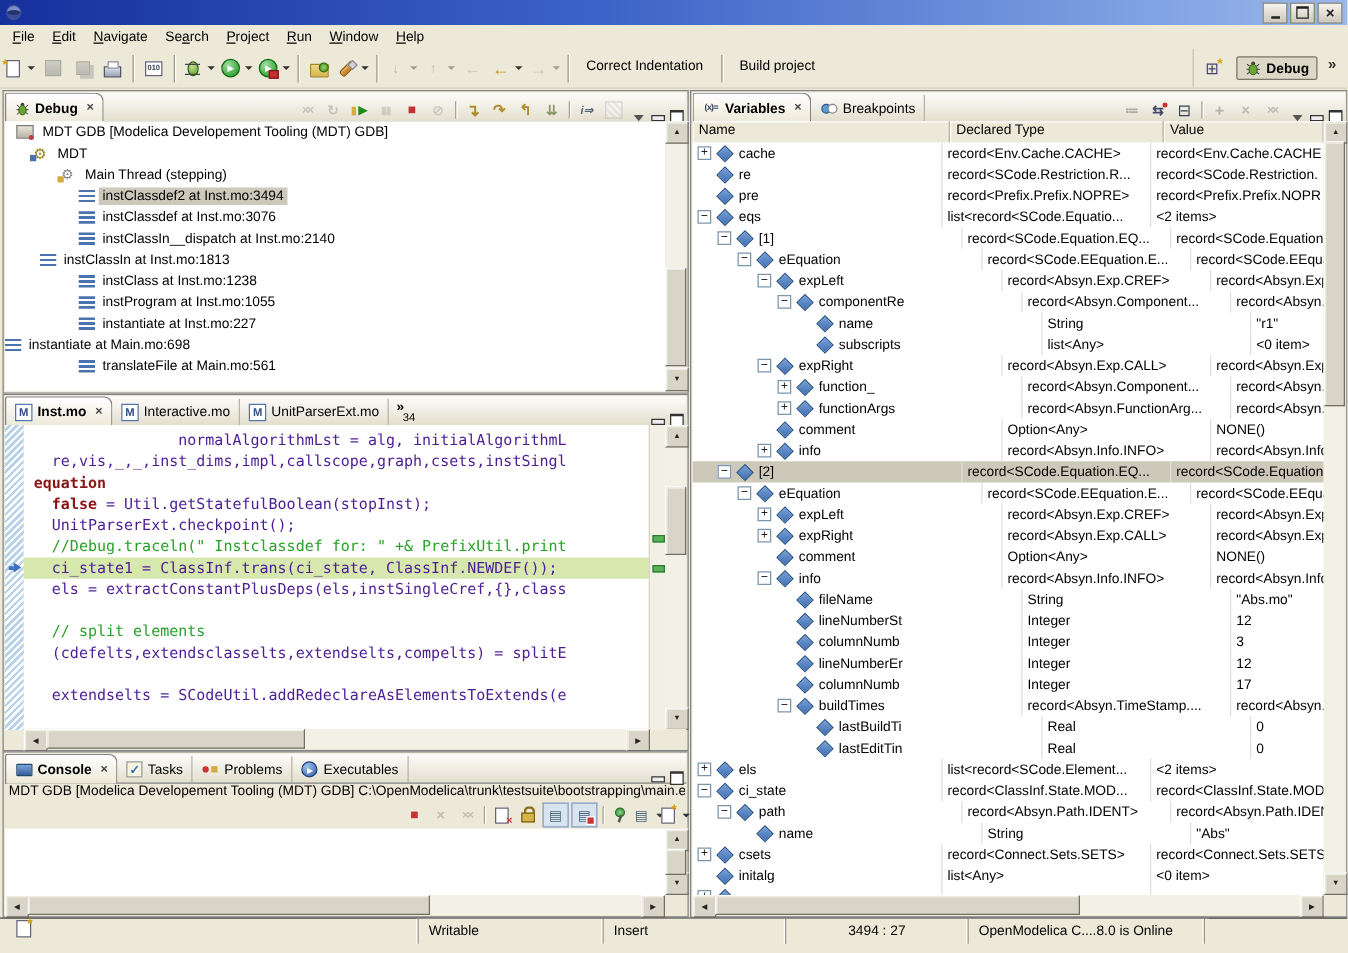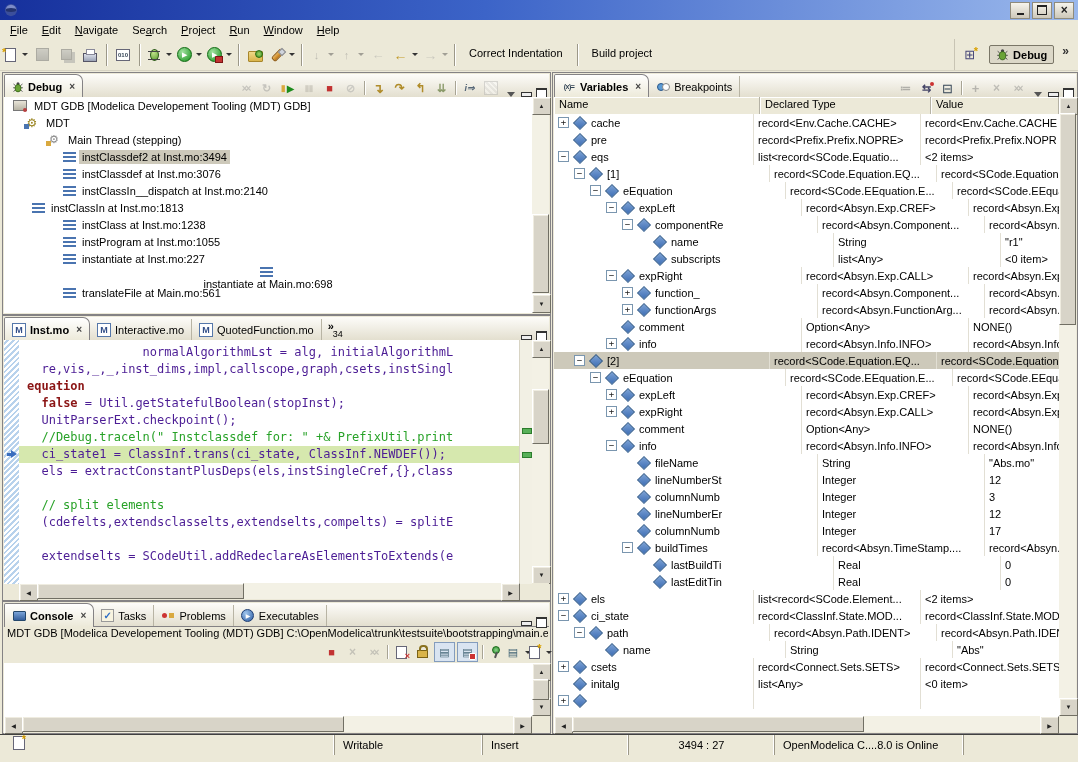--- a/index.html
+++ b/index.html
@@ -395,21 +395,21 @@
         <span class="tlabel">instClass at Inst.mo:1238</span>
       </div>
       <div class="trow" style="padding-left: 59px;">
         <span class="dicon di-stack-frame"></span>
         <span class="tlabel">instProgram at Inst.mo:1055</span>
       </div>
       <div class="trow" style="padding-left: 59px;">
         <span class="dicon di-stack-frame"></span>
         <span class="tlabel">instantiate at Inst.mo:227</span>
       </div>
-      <div class="trow" style=" flex-direction: column;">
+      <div class="trow" style="">
         <span class="dicon di-stack-frame"></span>
         <span class="tlabel">instantiate at Main.mo:698</span>
       </div>
       <div class="trow" style="padding-left: 59px;">
         <span class="dicon di-stack-frame"></span>
         <span class="tlabel">translateFile at Main.mo:561</span>
       </div>
     </div>
   <div class="sb sbv" style="top:24px;right:1px;bottom:1px">
     <span class="sbtn up">▲</span>
@@ -425,21 +425,21 @@
           <span class="etab-icon">M</span>
           <span>Inst.mo</span>
           <span class="tclose"></span>
         </div>
         <div class="vtab">
           <span class="etab-icon">M</span>
           <span>Interactive.mo</span>
         </div>
         <div class="vtab">
           <span class="etab-icon">M</span>
-          <span>QuotedFunction.mo</span>
+          <span>UnitParserExt.mo</span>
         </div>
       </span>
     <span class="ovf">
       <span class="ovg">»</span>
       <span class="ovn">34</span>
     </span>
     <span class="vtools"></span>
     <span class="mmin"></span>
     <span class="mmax"></span>
   </div>
@@ -607,20 +607,29 @@
           <span class="vdiamond"></span>
           <span>cache</span>
         </div>
         <div class="vcell t">record&lt;Env.Cache.CACHE&gt;</div>
         <div class="vcell v">record&lt;Env.Cache.CACHE</div>
       </div>
       <div class="vrow">
         <div class="vcell n" style="padding-left: 4px;">
           <span class="expander exp-sp"></span>
           <span class="vdiamond"></span>
+          <span>re</span>
+        </div>
+        <div class="vcell t">record&lt;SCode.Restriction.R...</div>
+        <div class="vcell v">record&lt;SCode.Restriction.</div>
+      </div>
+      <div class="vrow">
+        <div class="vcell n" style="padding-left: 4px;">
+          <span class="expander exp-sp"></span>
+          <span class="vdiamond"></span>
           <span>pre</span>
         </div>
         <div class="vcell t">record&lt;Prefix.Prefix.NOPRE&gt;</div>
         <div class="vcell v">record&lt;Prefix.Prefix.NOPR</div>
       </div>
       <div class="vrow">
         <div class="vcell n" style="padding-left: 4px;">
           <span class="expander">−</span>
           <span class="vdiamond"></span>
           <span>eqs</span>

